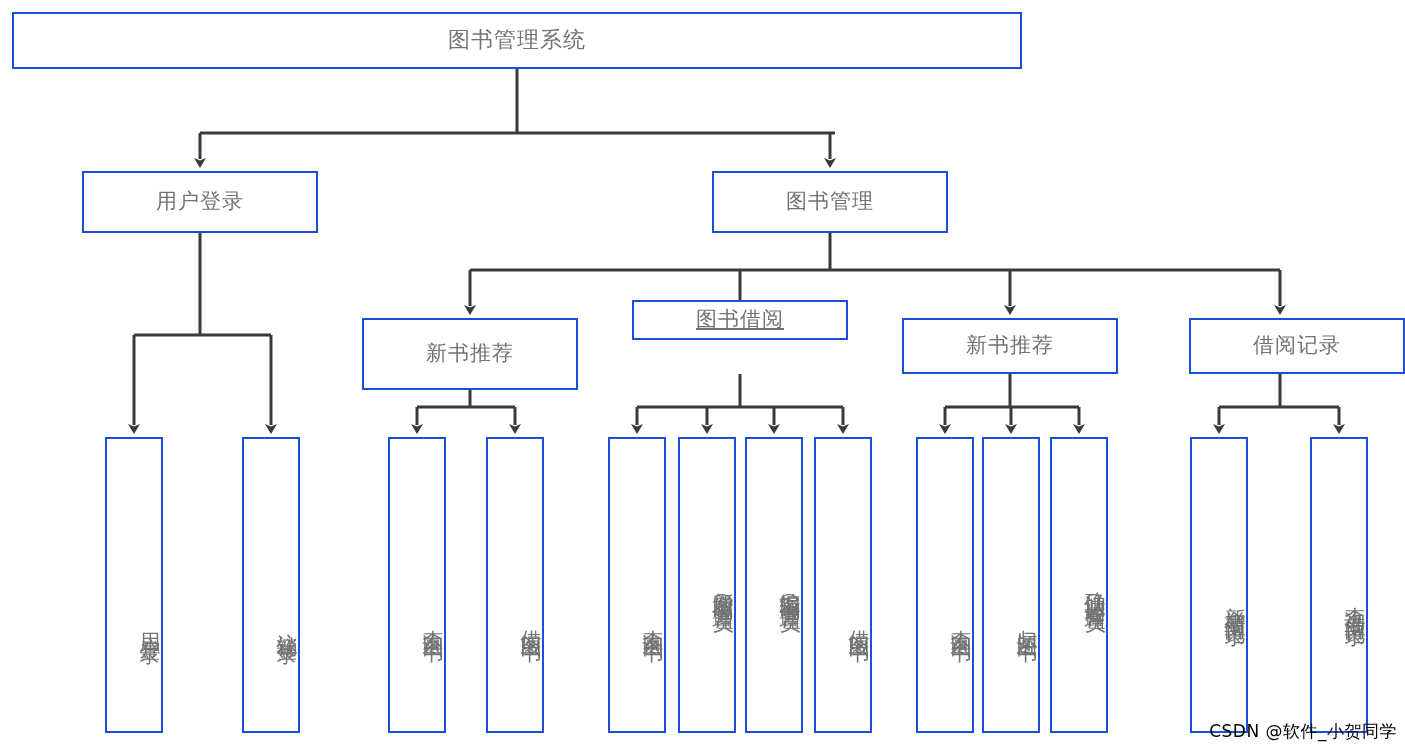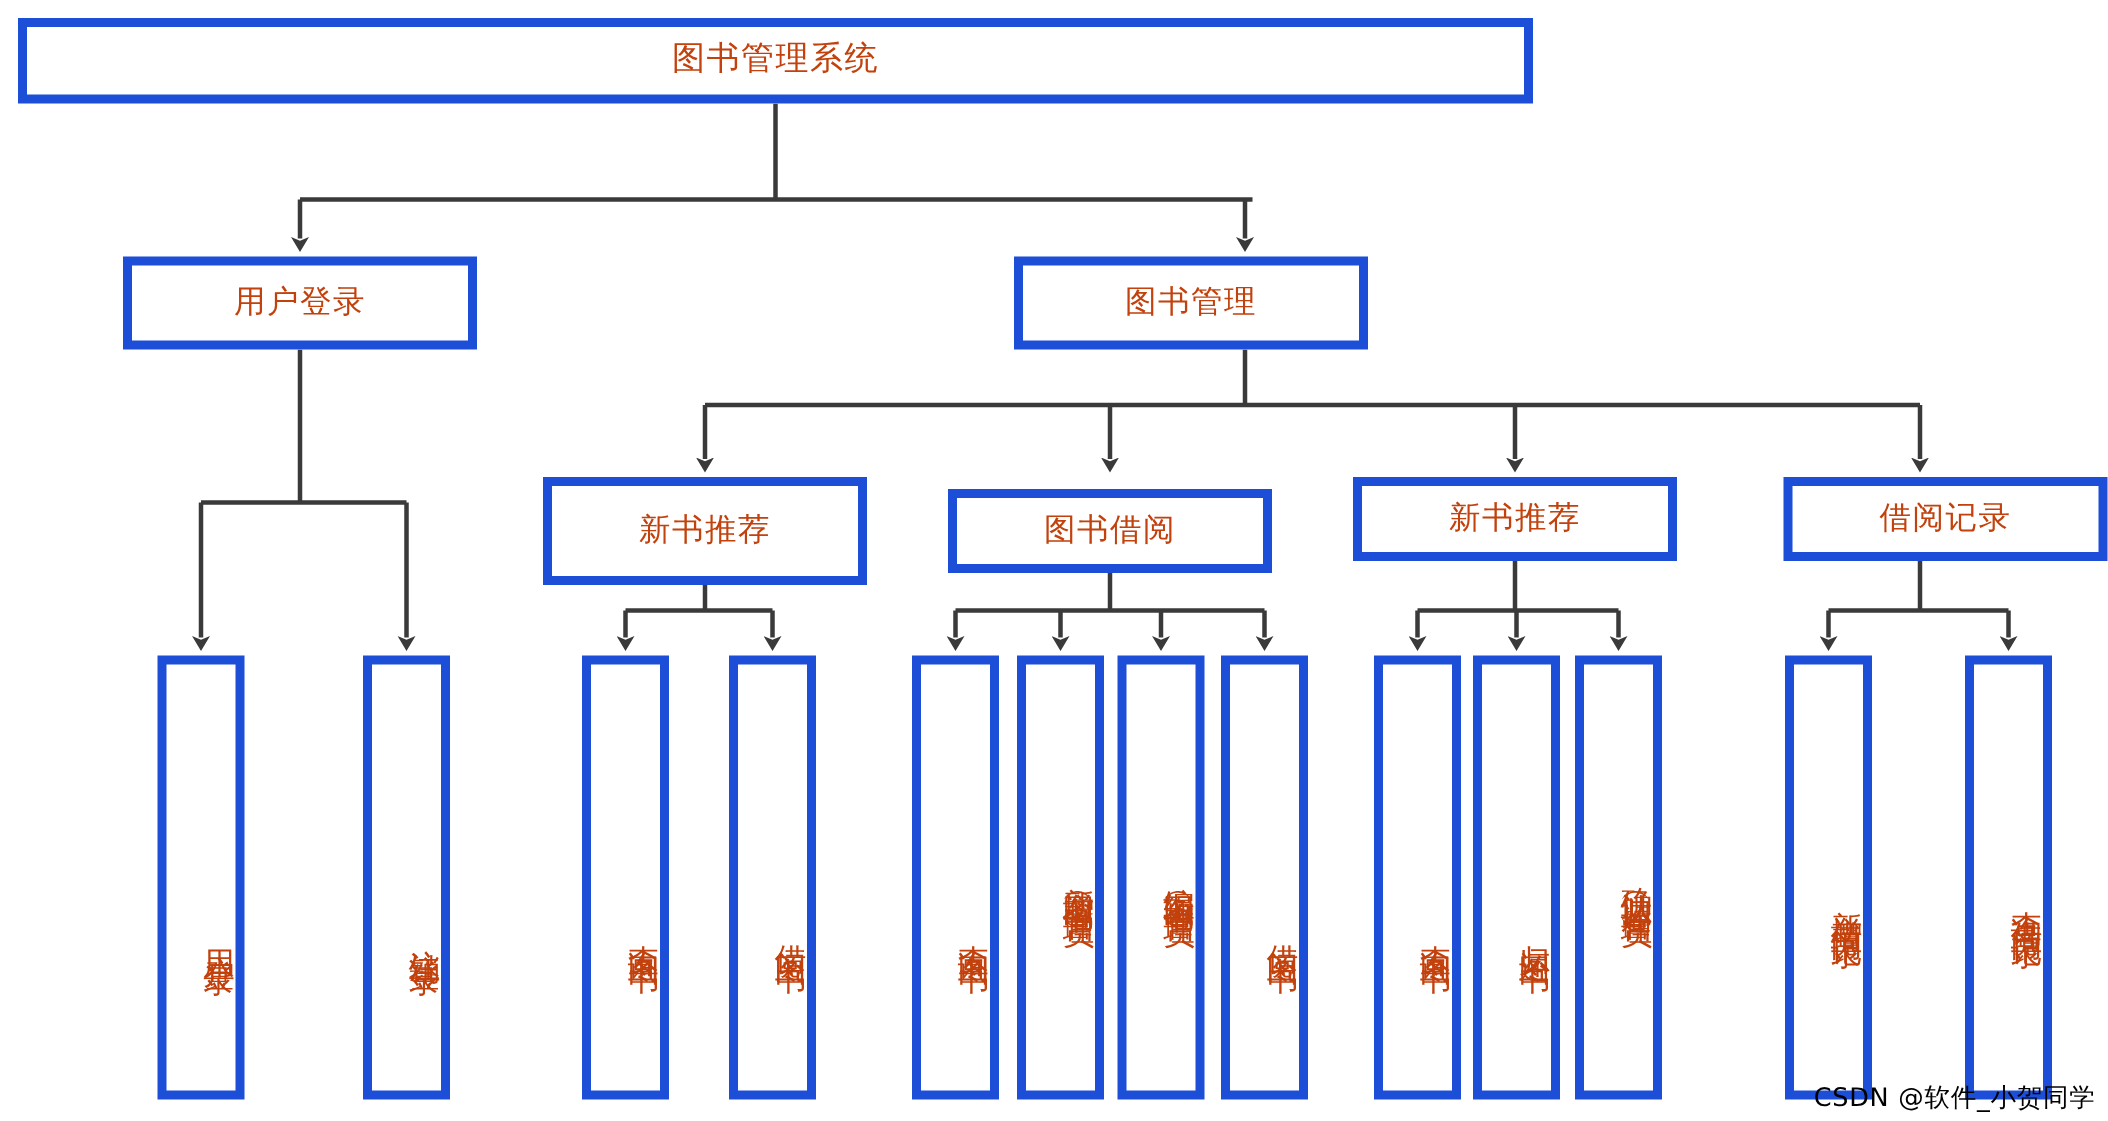--- a/index.html
+++ b/index.html
@@ -24,26 +24,26 @@
     position: absolute;
     left: 0;
     top: 0;
     width: 1405px;
     height: 747px;
     pointer-events: none;
   }
   .node {
     position: absolute;
     box-sizing: border-box;
-    border: 6px solid #1d4ed8;
+    border: 2px solid #1d4ed8;
     background: #ffffff;
     display: flex;
     align-items: center;
     justify-content: center;
-    color: #c2410c;
+    color: #737373;
     z-index: 2;
   }
   .node.horiz {
     font-size: 21px;
     letter-spacing: 1px;
     line-height: 1.2;
     white-space: nowrap;
   }
   .node.root {
     font-size: 22px;
@@ -124,24 +124,24 @@
       <path d="M1280,374 L1280,407"></path>
       <path d="M1219,407 L1339,407"></path>
       <path d="M1219,407 L1219,425" marker-end="url(#arrow)"></path>
       <path d="M1339,407 L1339,425" marker-end="url(#arrow)"></path>
     </g>
   </svg>
 
   <div class="node horiz root" style="left:12px; top:12px; width:1010px; height:57px;">图书管理系统</div>
 
   <div class="node horiz" style="left:82px; top:171px; width:236px; height:62px;">用户登录</div>
-  <div class="node horiz" style="left:676px; top:171px; width:236px; height:62px;">图书管理</div>
+  <div class="node horiz" style="left:712px; top:171px; width:236px; height:62px;">图书管理</div>
 
   <div class="node horiz" style="left:362px; top:318px; width:216px; height:72px;">新书推荐</div>
-  <div class="node horiz" style="left:632px; top:326px; width:216px; height:56px;">图书借阅</div>
+  <div class="node horiz" style="left:632px; top:300px; width:216px; height:40px;text-decoration:underline;">图书借阅</div>
   <div class="node horiz" style="left:902px; top:318px; width:216px; height:56px;">新书推荐</div>
   <div class="node horiz" style="left:1172px; top:318px; width:216px; height:56px;margin-left:17px;">借阅记录</div>
 
   <div class="node vert" style="left:105px; top:437px; width:58px; height:296px; padding-top:78px;">用户登录</div>
   <div class="node vert" style="left:242px; top:437px; width:58px; height:296px; padding-top:78px;">注销登录</div>
 
   <div class="node vert" style="left:388px; top:437px; width:58px; height:296px; padding-top:72px;">查询图书</div>
   <div class="node vert" style="left:486px; top:437px; width:58px; height:296px; padding-top:72px;">借阅图书</div>
 
   <div class="node vert" style="left:608px; top:437px; width:58px; height:296px; padding-top:72px;">查询图书</div>

